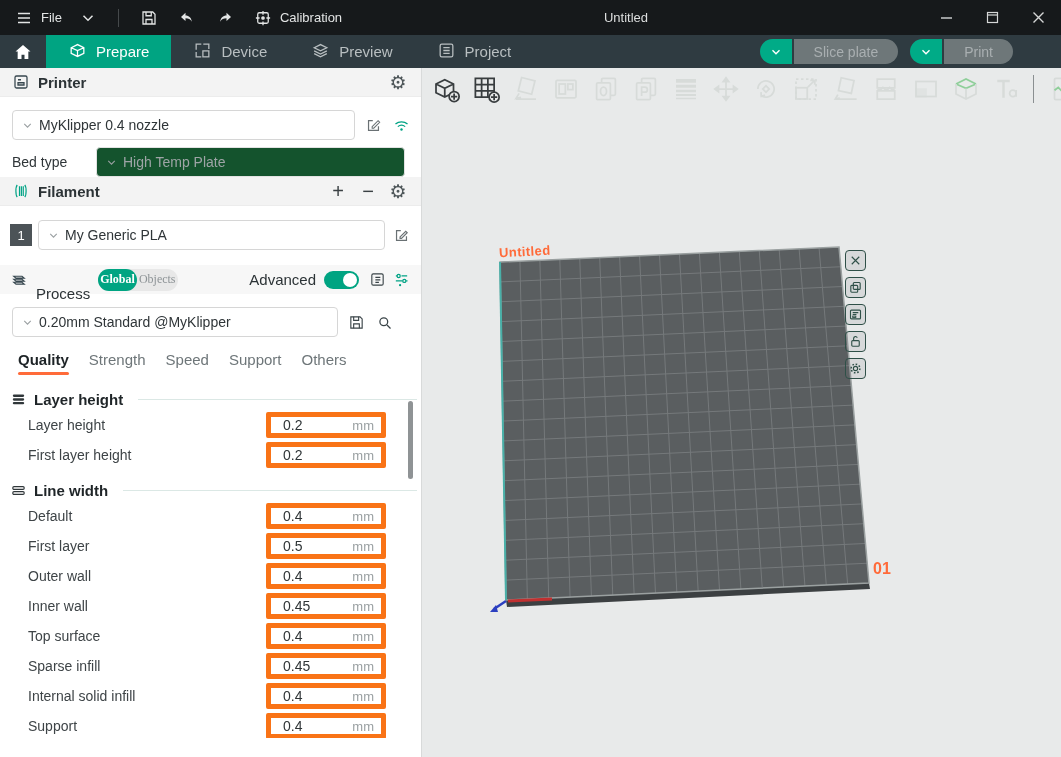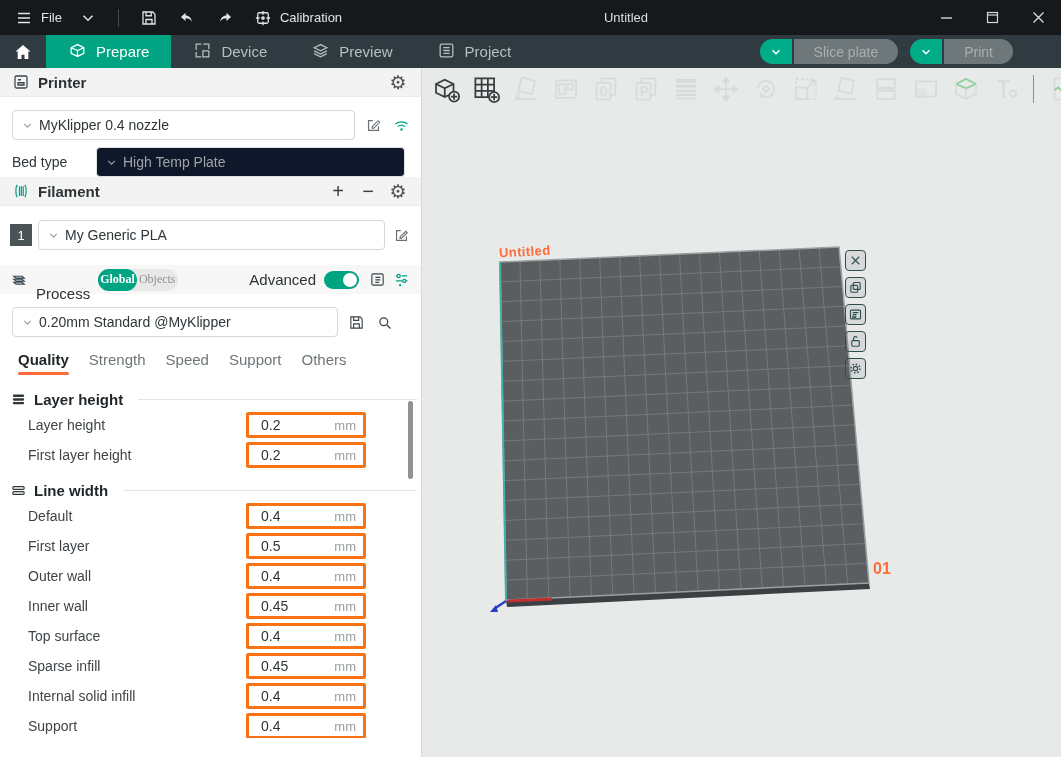--- a/index.html
+++ b/index.html
@@ -45,21 +45,21 @@
   .sec-header svg { width:18px; height:18px; }
   .hdr-spacer { flex:1; }
   .hdr-tool { width:22px; height:22px; display:flex; align-items:center; justify-content:center;
     color:#4d5558; font-size:19px; }
 
   .row { display:flex; align-items:center; }
   .select { height:30px; border:1px solid #d6d6d6; border-radius:4px; background:#fff;
     display:flex; align-items:center; padding:0 8px; gap:5px; font-size:14px; color:#2f3538; }
   .select .chev { color:#9aa0a2; }
   .select .chev svg { width:13px; height:13px; display:block; }
-  .select.disabled { background:#0f172a; border-color:#e2e2e2; color:#9ea4a6; }
+  .select.disabled { background:#14532d; border-color:#e2e2e2; color:#9ea4a6; }
   .icon-btn { width:20px; height:20px; display:flex; align-items:center; justify-content:center; color:#6a7174; }
   .icon-btn svg { width:17px; height:17px; }
   .teal { color:#00a385; }
 
   .printer-select-row { margin:13px 10px 0 12px; gap:8px; }
   .bed-row { margin:7px 16px 0 12px; gap:0; }
   .bed-label { width:84px; font-size:14px; color:#2f3538; }
   .filament-row { margin:14px 10px 0 10px; gap:6px; }
   .fil-badge { width:22px; height:22px; background:#4c5357; color:#fff; font-size:13px;
     display:flex; align-items:center; justify-content:center; }
@@ -83,22 +83,22 @@
   .stab.active::after { content:""; position:absolute; left:0; right:0; bottom:0; height:3px;
     background:#ff6b3a; border-radius:2px; }
 
   .settings-area { position:relative; height:calc(689px - 330px); overflow:hidden; }
   .group-header { display:flex; align-items:center; gap:7px; padding-left:10px; margin-top:9px; height:22px; }
   .group-header svg { width:17px; height:17px; color:#30373a; }
   .group-title { font-size:15px; font-weight:700; color:#1f2528; white-space:nowrap; }
   .group-line { flex:1; height:1px; background:#dbe8e5; margin:0 4px 0 8px; }
   .param-row { display:flex; align-items:center; height:30px; padding-left:28px; }
   .param-label { flex:1; font-size:14px; color:#3e4447; }
-  .param-input { width:120px; height:26px; border:3px solid #f97316; border-radius:2px;
-    margin-right:55px; display:flex; align-items:center; padding:0 7px 0 12px; background:#fff; }
+  .param-input { width:120px; height:26px; border:5px solid #f97316; border-radius:2px;
+    margin-right:35px; display:flex; align-items:center; padding:0 7px 0 12px; background:#fff; }
   .param-value { flex:1; font-size:14px; color:#2f3537; }
   .param-unit { font-size:13px; color:#9aa0a2; }
   .v-scrollbar { position:absolute; right:8px; top:22px; width:5px; height:78px;
     background:#8f9395; border-radius:3px; }
 
   
   .viewport { position:absolute; left:423px; top:68px; width:638px; height:689px; background:#e8eaea; }
   .vp-toolbar { position:absolute; left:0; top:0; right:0; height:42px; display:flex;
     align-items:center; gap:9px; padding-left:7px; overflow:hidden; }
   .vp-tool { width:31px; height:31px; flex:0 0 auto; display:flex; align-items:center; justify-content:center; }

